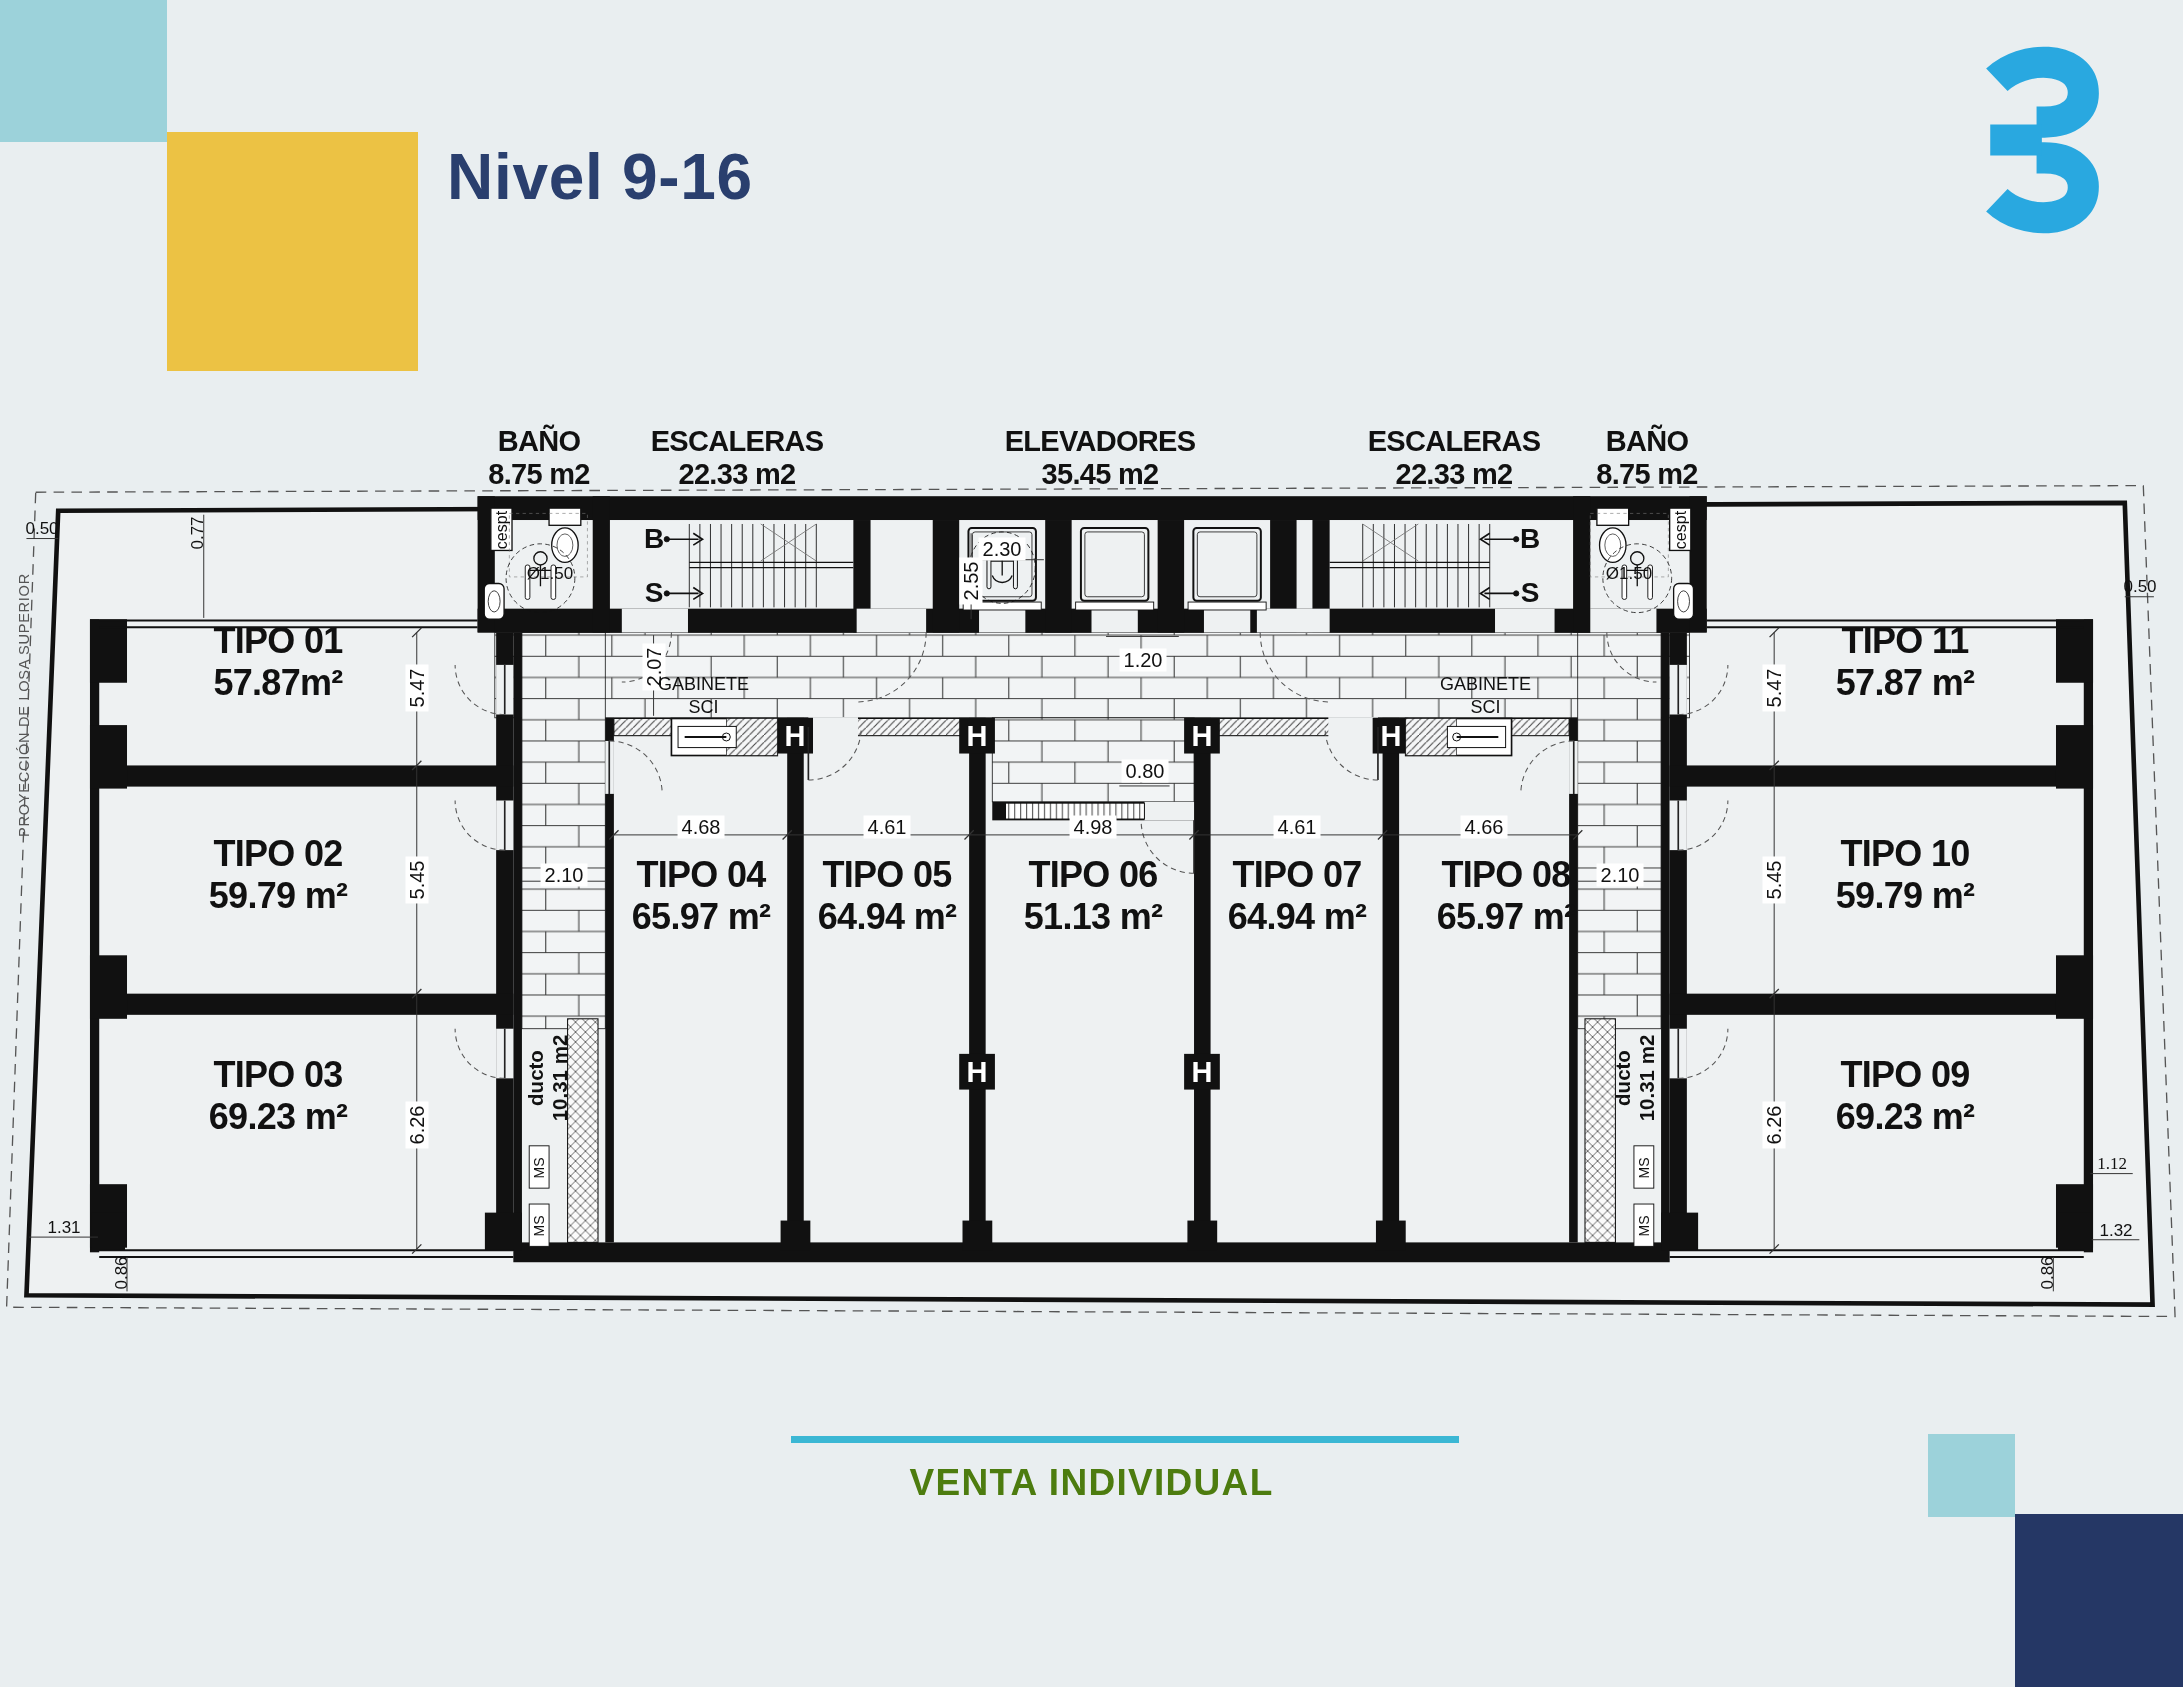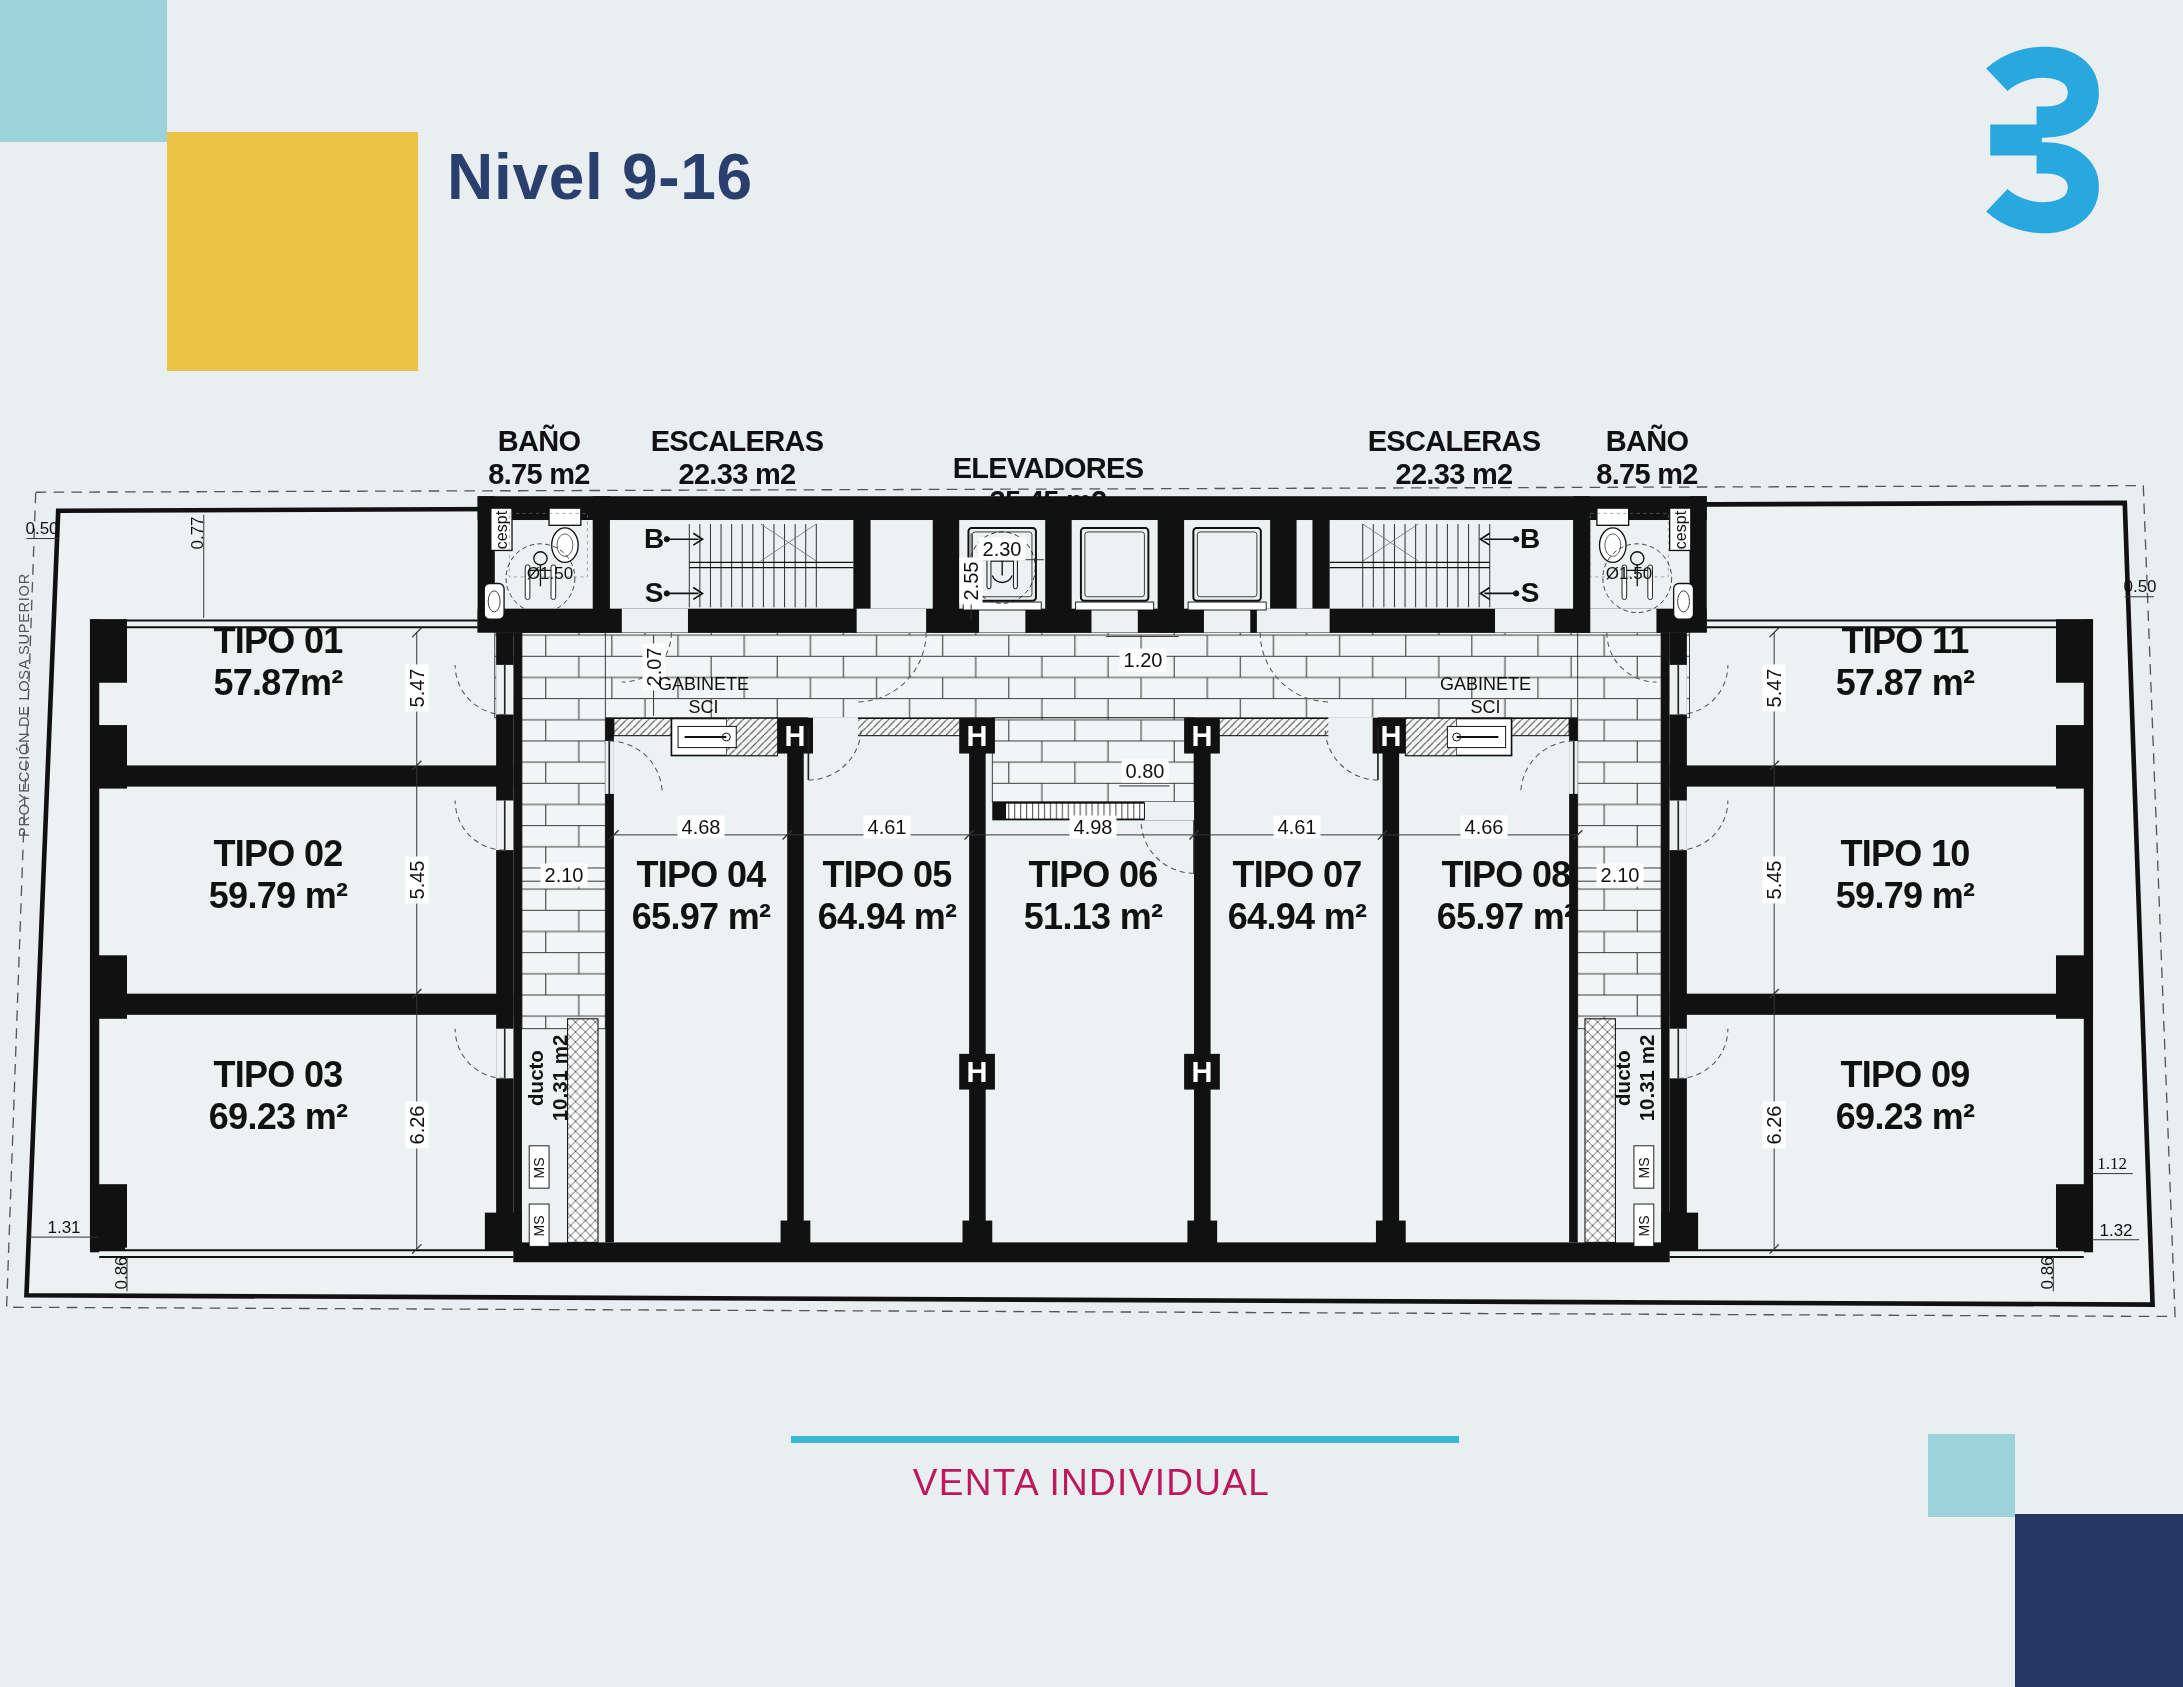--- a/index.html
+++ b/index.html
@@ -10,21 +10,21 @@
         color:#2a3f6e;letter-spacing:0.7px;}
   .plan{position:absolute;left:0;top:0;width:2183px;height:1687px;}
   .plan svg{position:absolute;left:0;top:0;}
   .lbl{position:absolute;transform:translate(-50%,-50%);color:#111;text-align:center;
        white-space:pre;font-family:"Liberation Sans",sans-serif;}
   .lbl.rot{transform:translate(-50%,-50%) rotate(-90deg);}
   .lbl.bgw{background:#fff;padding:0 4px;}
   .lbl.left{transform:translate(0,-50%);text-align:center;}
   #footer-title{top:1389px;font-size:31px;font-weight:bold;letter-spacing:1.3px;position:absolute;width:2183px;text-align:center;color:#264070;}
   #footer-rule{position:absolute;left:791px;top:1436px;width:668px;height:6.6px;}
-  #footer-line1{top:1462px;font-size:37px;font-weight:normal;letter-spacing:1.3px;position:absolute;width:2183px;text-align:center;color:#be185d;}
+  #footer-line1{top:1462px;font-size:37px;font-weight:bold;letter-spacing:1.3px;position:absolute;width:2183px;text-align:center;color:#4d7c0f;}
   #footer-line2{top:1507px;font-size:37px;font-weight:bold;letter-spacing:1.3px;position:absolute;width:2183px;text-align:center;color:#264070;}
 </style>
 </head>
 <body>
 
 <div class="page" style="background: rgb(233, 238, 240);">
 
   <div class="sq" style="left:0;top:0;width:167px;height:142px;background:#9cd2da;"></div>
   <div class="sq" style="left:167px;top:132px;width:251px;height:239px;background:#ecc244;"></div>
   <div class="sq" style="left:1928px;top:1434px;width:87px;height:83px;background:#9cd2da;"></div>
@@ -288,21 +288,21 @@
         <path d="M789,1332 H915 M2385,1332 H2511 M988,960 V1082 M1672,962 H1782 M1692,1188 H1768 M1452,846 H1578 M1468,806 V936"></path>
         <path d="M40,814 H88 M308,778 V934 M44,1870 H148 M192,1900 V1952 M3212,902 H3256 M3160,1774 H3224 M3162,1874 H3234 M3104,1900 V1952"></path>
       </g>
     </svg>
 
     <div id="plan-labels">
         <div class="lbl" style="left: 539px; top: 458px; font-size: 29px; font-weight: 700; line-height: 33px; letter-spacing: -0.7px;">BAÑO
 8.75 m2</div>
         <div class="lbl" style="left: 737px; top: 458px; font-size: 29px; font-weight: 700; line-height: 33px; letter-spacing: -0.7px;">ESCALERAS
 22.33 m2</div>
-        <div class="lbl" style="left: 1048px; top: 458px; font-size: 29px; font-weight: 700; line-height: 33px; letter-spacing: -0.7px; margin-top: 27px;">ELEVADORES
+        <div class="lbl" style="left: 1100px; top: 458px; font-size: 29px; font-weight: 700; line-height: 33px; letter-spacing: -0.7px;">ELEVADORES
 35.45 m2</div>
         <div class="lbl" style="left: 1454px; top: 458px; font-size: 29px; font-weight: 700; line-height: 33px; letter-spacing: -0.7px;">ESCALERAS
 22.33 m2</div>
         <div class="lbl" style="left: 1647px; top: 458px; font-size: 29px; font-weight: 700; line-height: 33px; letter-spacing: -0.7px;">BAÑO
 8.75 m2</div>
         <div class="lbl" style="left: 278px; top: 662px; font-size: 36px; font-weight: 700; line-height: 42px; letter-spacing: -0.7px;">TIPO 01
 57.87m²</div>
         <div class="lbl" style="left: 278px; top: 875px; font-size: 36px; font-weight: 700; line-height: 42px; letter-spacing: -0.7px;">TIPO 02
 59.79 m²</div>
         <div class="lbl" style="left: 278px; top: 1096px; font-size: 36px; font-weight: 700; line-height: 42px; letter-spacing: -0.7px;">TIPO 03

